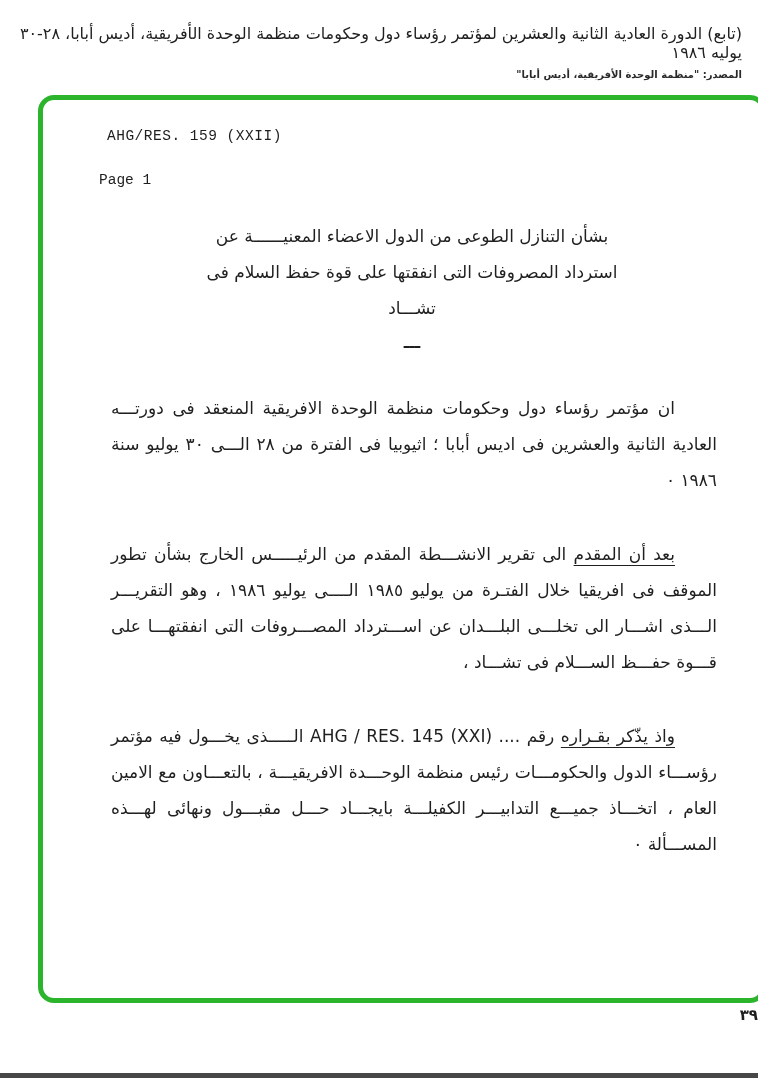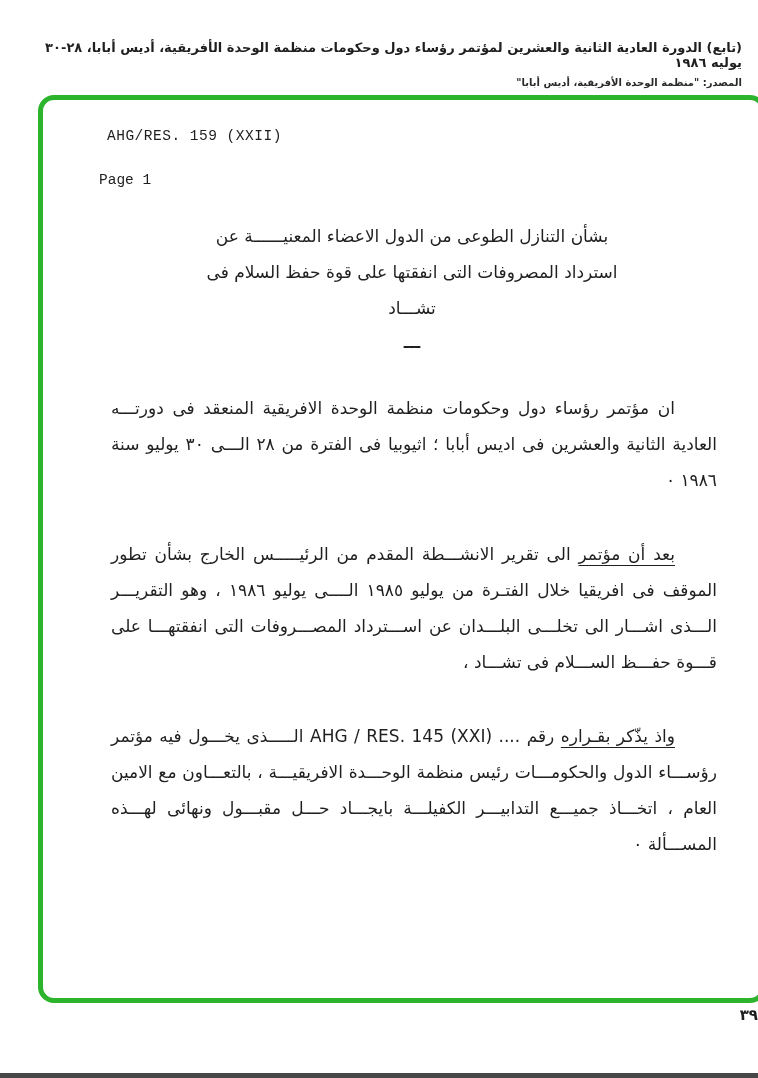--- a/index.html
+++ b/index.html
@@ -4,21 +4,21 @@
 <style>
   :root{ --green:#2cb42c; --ink:#1f1f1f; }
   html,body{margin:0;padding:0;}
   body{
     width:758px;height:1078px;position:relative;overflow:hidden;
     background:#ffffff;color:var(--ink);
     font-family:"DejaVu Sans",sans-serif;
   }
   
   .header{position:absolute;top:24px;right:16px;left:16px;text-align:right;direction:rtl;}
-  .header-line1{font-size:13px;font-weight:bold;letter-spacing:.2px;margin-top:16px;}
+  .header-line1{font-size:16px;font-weight:normal;letter-spacing:.2px;}
   .header-line2{font-size:10px;font-weight:bold;margin-top:7px;color:#2a2a2a;}
   
   .frame{
     position:absolute;left:38px;top:95px;width:728px;height:908px;
     border:5px solid var(--green);border-radius:16px;box-sizing:border-box;
     background:#ffffff;overflow:hidden;padding-left:20px;
   }
   .ref{
     font-family:"Liberation Mono","DejaVu Sans Mono",monospace;
     font-size:14.5px;letter-spacing:.5px;margin:28px 0 0 44px;direction:ltr;text-align:left;
@@ -59,19 +59,19 @@
     <div class="subtitle">
       <div>بشأن التنازل الطوعى من الدول الاعضاء المعنيــــــة عن</div>
       <div>استرداد المصروفات التى انفقتها على قوة حفظ السلام فى</div>
       <div>تشـــاد</div>
     </div>
     <div class="divider">ـــ</div>
   </div>
 
   <div class="body-text">
     <p class="para"><span class="u"></span><span>ان مؤتمر رؤساء دول وحكومات منظمة الوحدة الافريقية المنعقد فى دورتـــه العادية الثانية والعشرين فى اديس أبابا ؛ اثيوبيا فى الفترة من ٢٨ الـــى ٣٠ يوليو سنة ١٩٨٦ ٠</span></p>
-    <p class="para"><span class="u">بعد أن مؤتمر</span><span> الى تقرير الانشـــطة المقدم من الرئيـــــس الخارج بشأن تطور الموقف فى افريقيا خلال الفتـرة من يوليو ١٩٨٥ الــــى يوليو ١٩٨٦ ، وهو التقريـــر الـــذى اشـــار الى تخلـــى البلـــدان عن اســـترداد المصـــروفات التى انفقتهـــا على قـــوة حفـــظ الســـلام فى تشـــاد ،</span></p>
+    <p class="para"><span class="u">بعد أن المقدم</span><span> الى تقرير الانشـــطة المقدم من الرئيـــــس الخارج بشأن تطور الموقف فى افريقيا خلال الفتـرة من يوليو ١٩٨٥ الــــى يوليو ١٩٨٦ ، وهو التقريـــر الـــذى اشـــار الى تخلـــى البلـــدان عن اســـترداد المصـــروفات التى انفقتهـــا على قـــوة حفـــظ الســـلام فى تشـــاد ،</span></p>
     <p class="para"><span class="u">واذ يذّكر بقـراره</span><span> رقم .... AHG / RES. 145 (XXI) الـــــذى يخـــول فيه مؤتمر رؤســـاء الدول والحكومـــات رئيس منظمة الوحـــدة الافريقيـــة ، بالتعـــاون مع الامين العام ، اتخـــاذ جميـــع التدابيـــر الكفيلـــة بايجـــاد حـــل مقبـــول ونهائى لهـــذه المســـألة ٠</span></p>
   </div>
 </div>
 
 <div class="page-number">٣٩</div>
 <div class="scan-edge"></div>
 
 </body></html>

